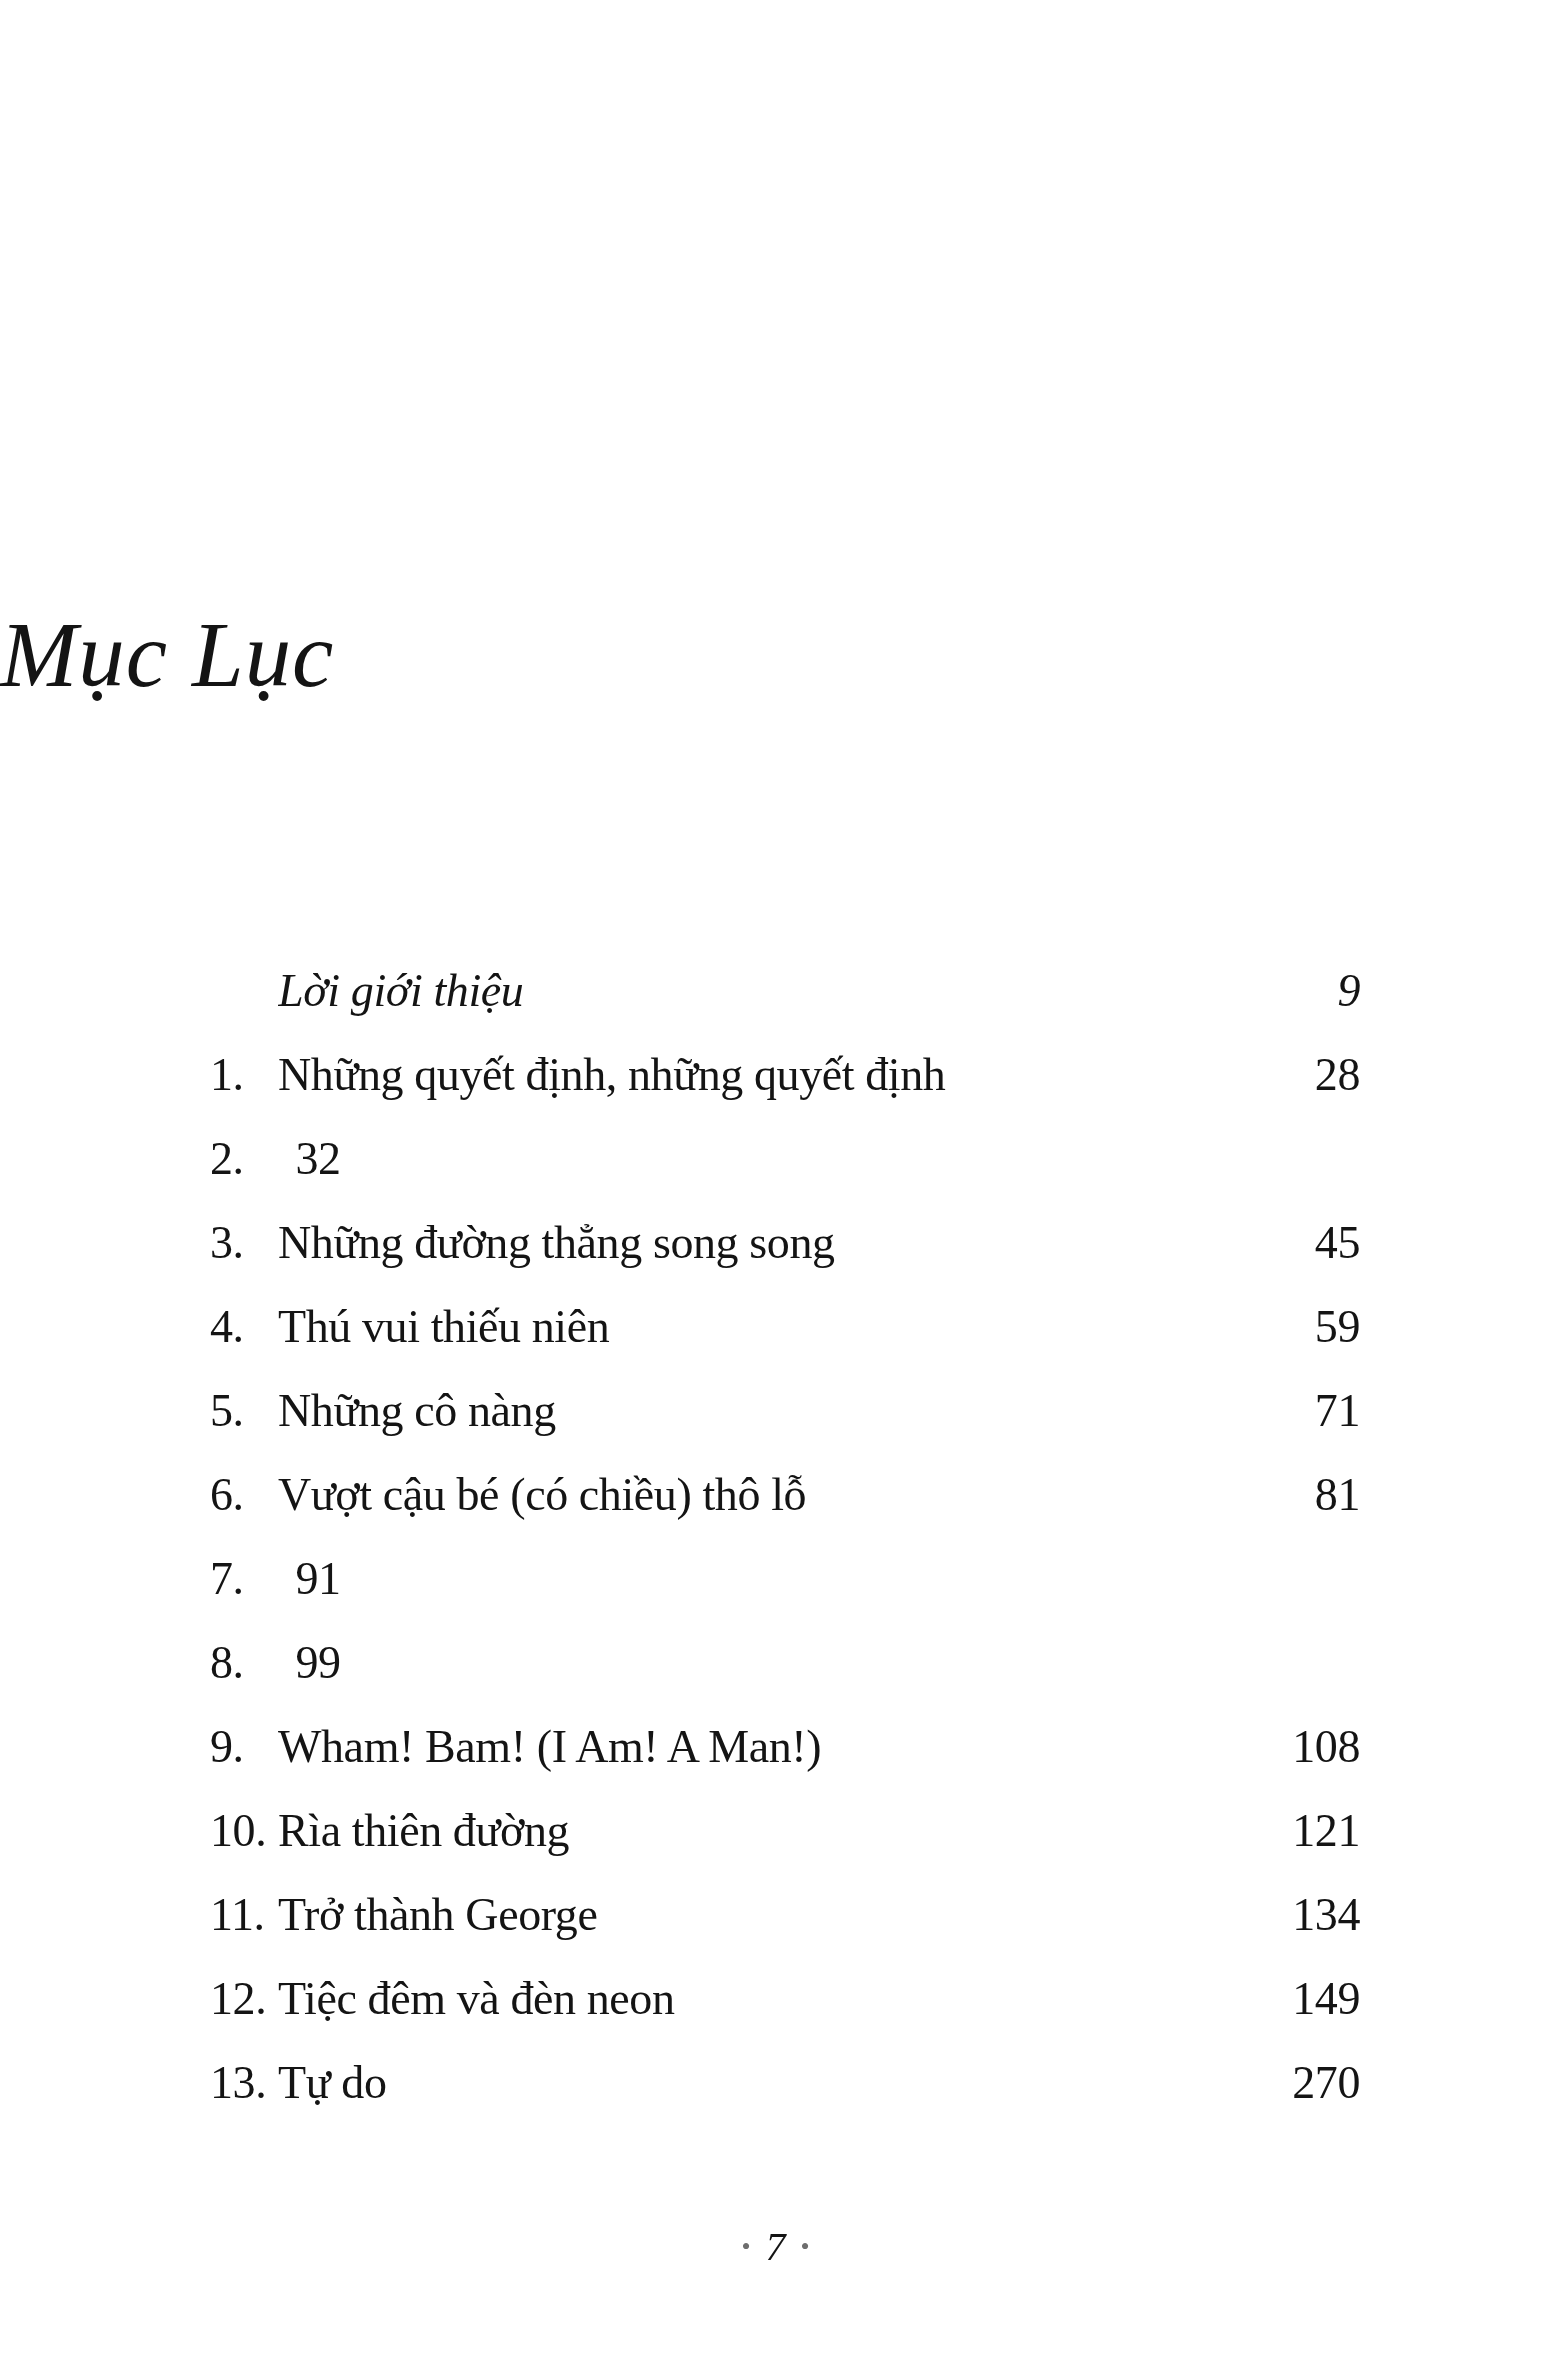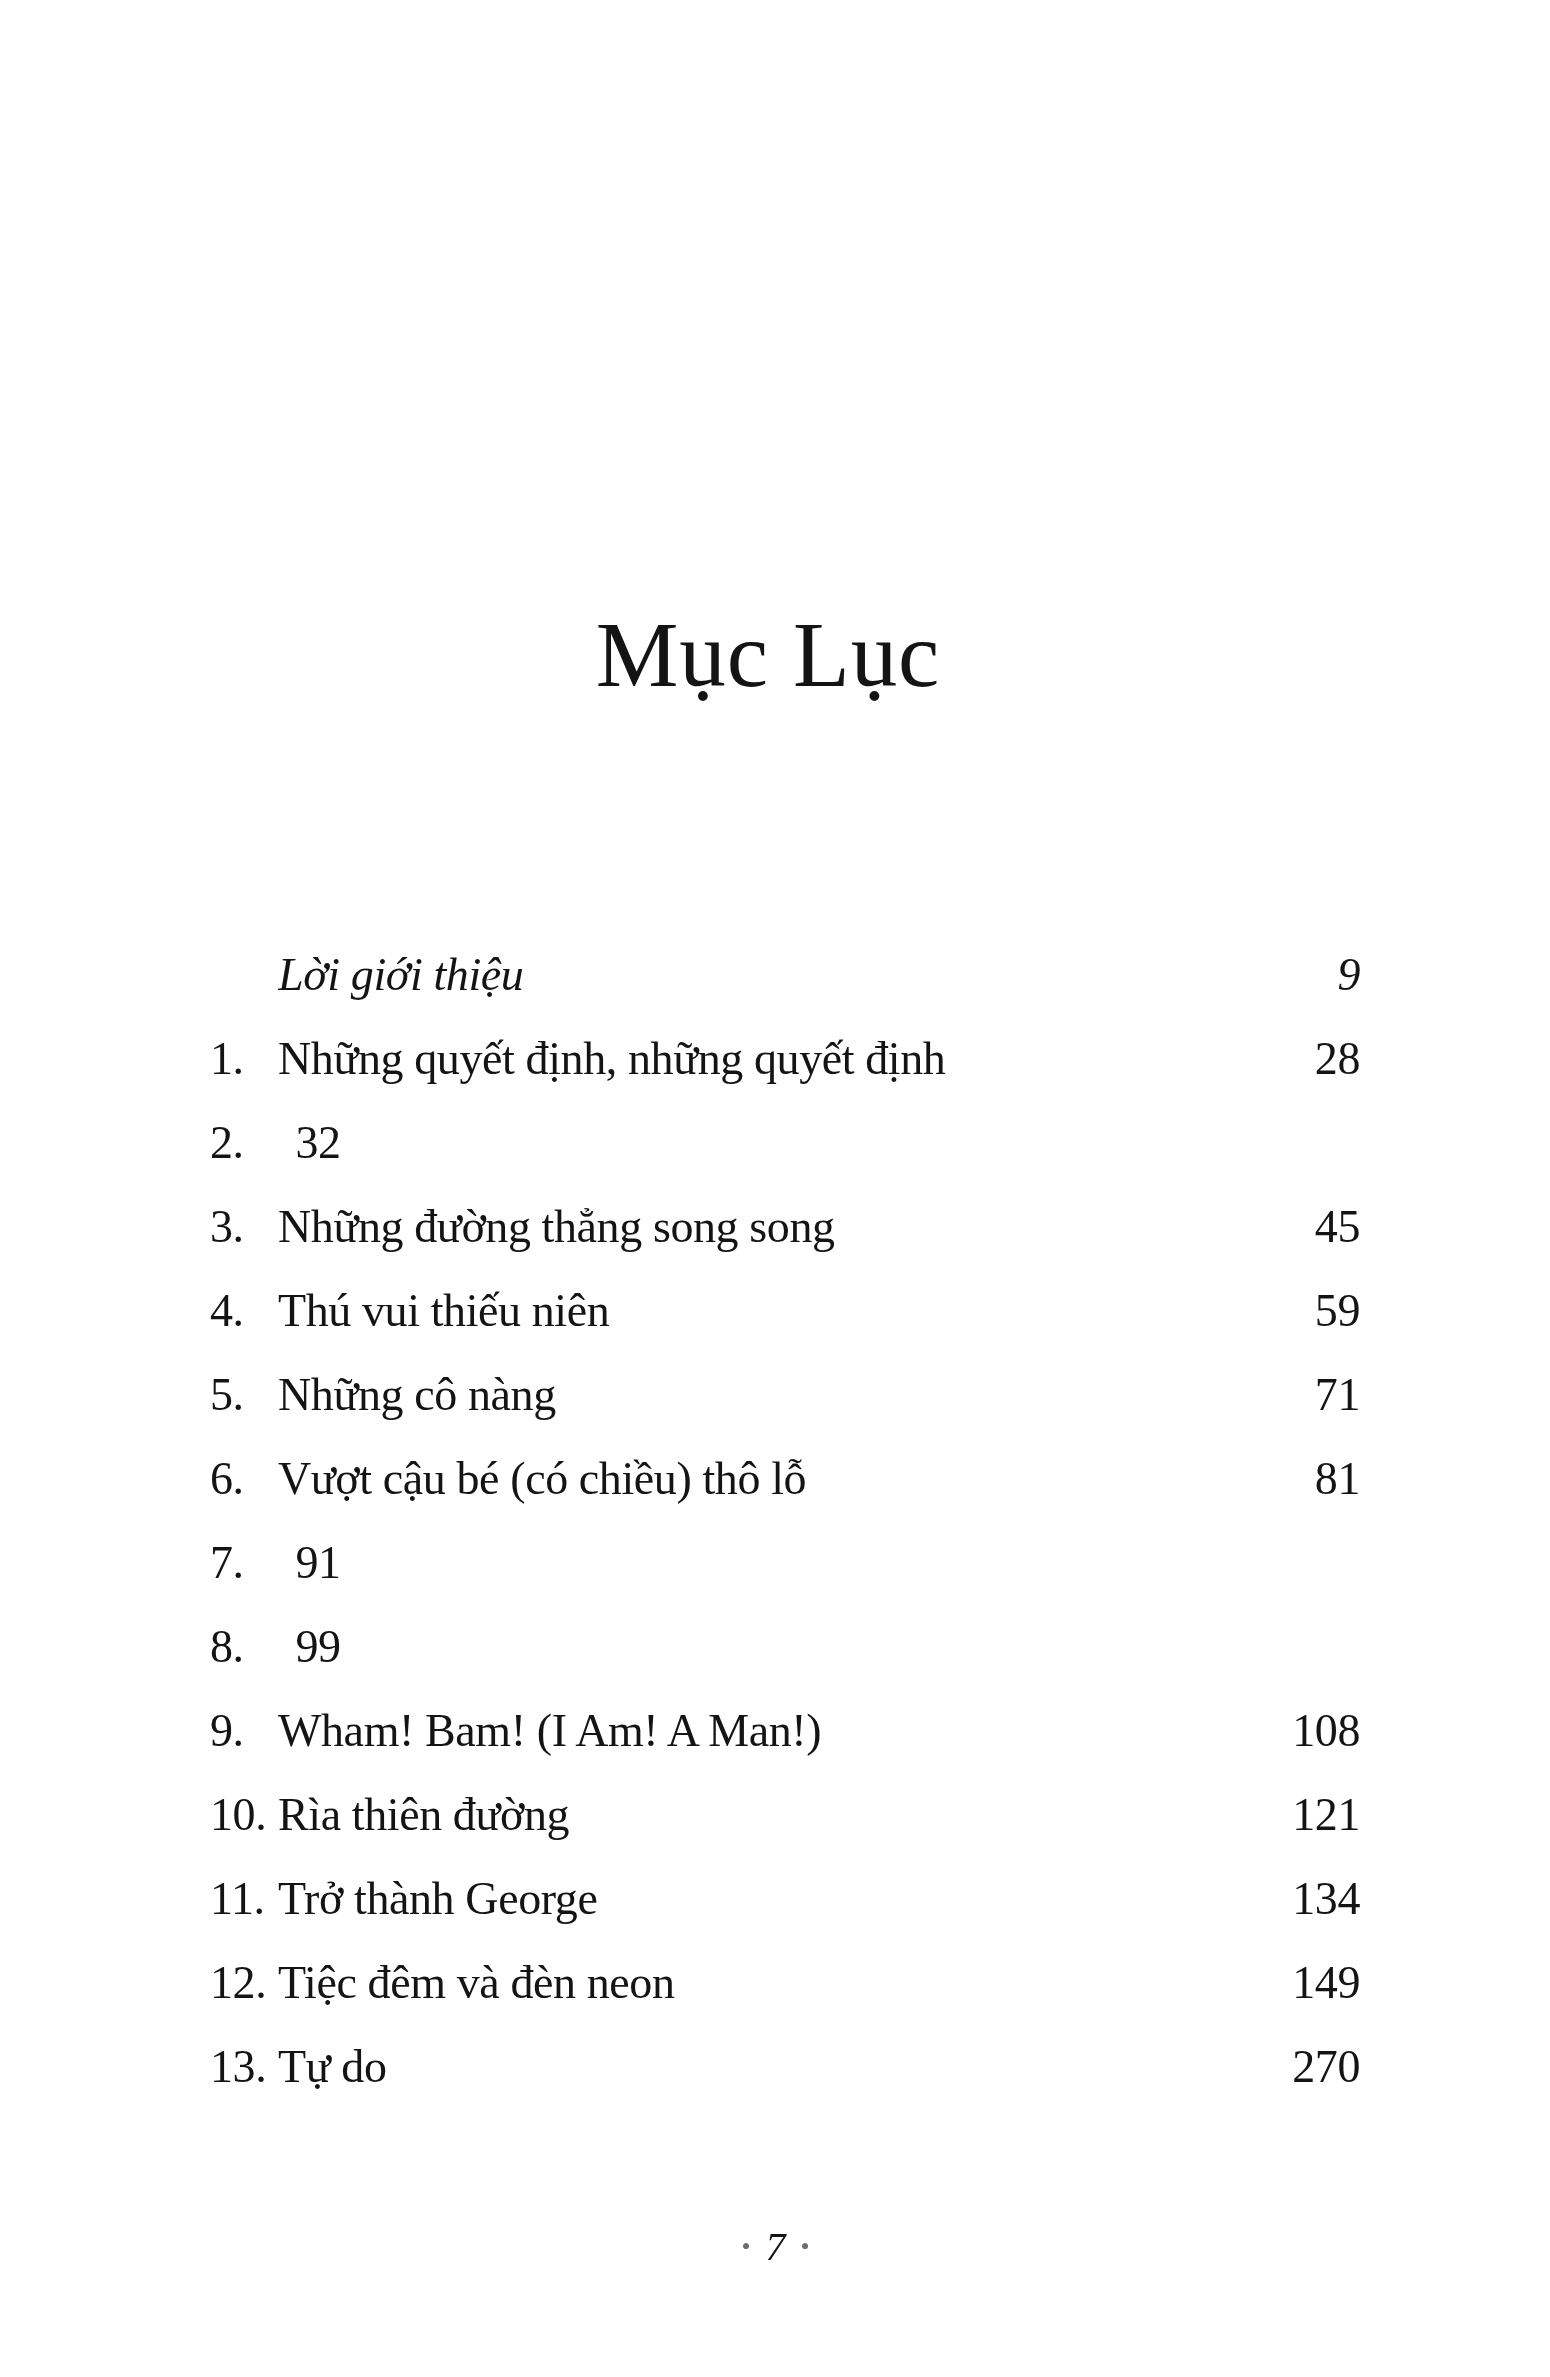--- a/index.html
+++ b/index.html
@@ -15,35 +15,35 @@
     overflow: hidden;
     font-family: "Liberation Serif", serif;
     color: var(--text, #141414);
   }
   .title {
     position: absolute;
     top: 608px;
     left: 0;
     right: 15px;
     margin: 0;
-    text-align: center;
     font-size: 93px;
     line-height: 1;
+    font-style: italic;
     font-weight: 400;
     letter-spacing: 0.9px;
   }
   .toc {
     position: absolute;
     left: 210px;
     top: 948px;
     width: 1150px;
   }
   .row {
     display: flex;
-    align-items: flex-start;
+    align-items: center;
     height: 84px;
     font-size: 46px;
     letter-spacing: -0.4px;
     white-space: nowrap;
   }
   .row .num {
     flex: 0 0 68px;
   }
   .row .t {
     flex: 1 1 auto;

